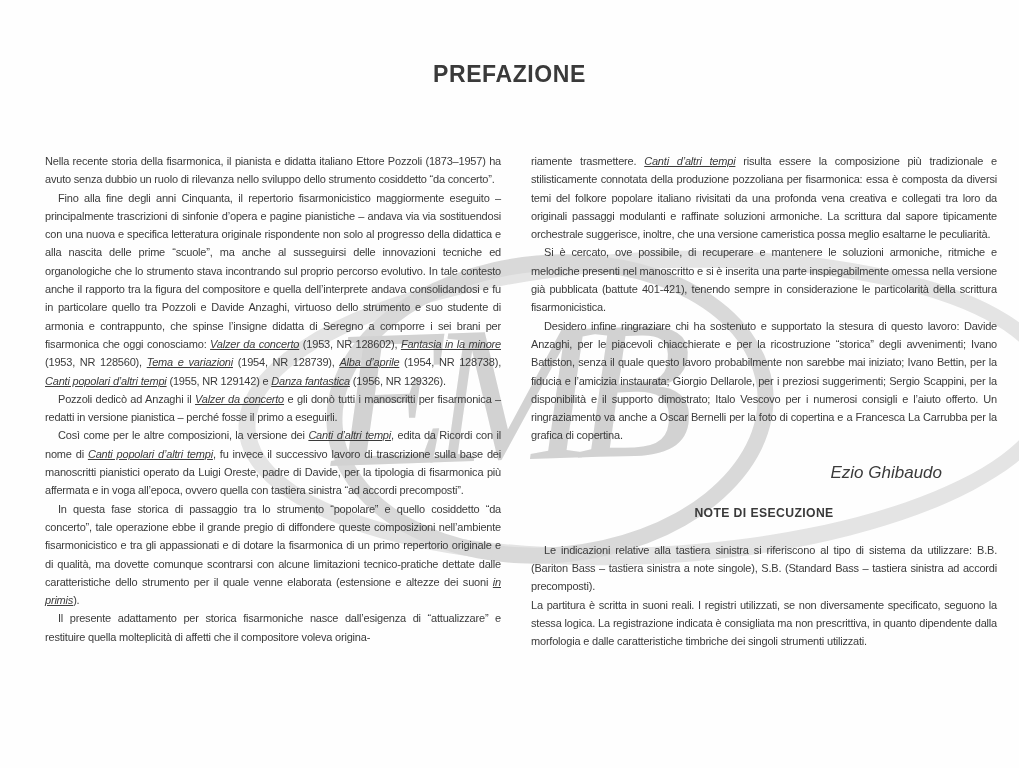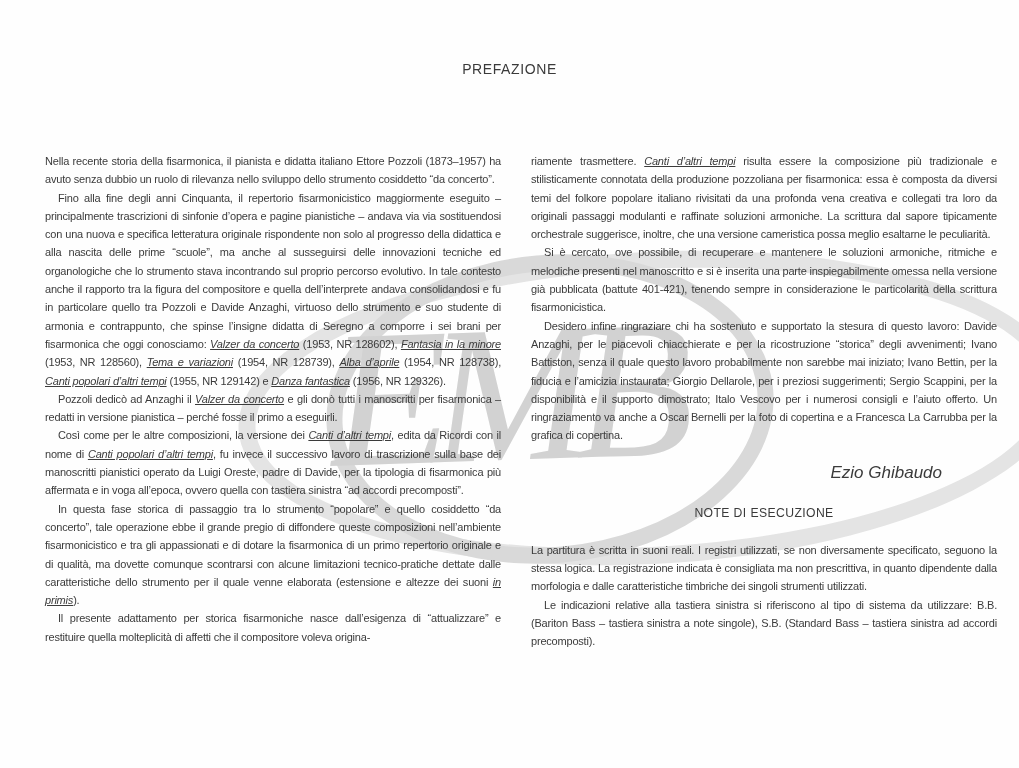--- a/index.html
+++ b/index.html
@@ -56,22 +56,22 @@
   }
   
   .title {
     position: absolute;
     z-index: 1;
     top: 61px;
     left: 0;
     right: 0;
     margin: 0;
     text-align: center;
-    font-size: 14px;
-    font-weight: 400;
+    font-size: 23px;
+    font-weight: 700;
     letter-spacing: 0.6px;
     color: #3a3a3a;
   }
   .columns {
     position: absolute;
     z-index: 1;
     top: 152px;
     left: 45px;
     display: flex;
     gap: 30px;
@@ -95,21 +95,21 @@
     font-style: italic;
     text-align: right;
     color: #3b3b3b;
   }
   .col-heading {
     margin: 22px 0 0 0;
     font-size: 12.2px;
     line-height: 18px;
     letter-spacing: 0.4px;
     text-align: center;
-    font-weight: 400;
+    font-weight: 700;
     color: #3a3a3a;
   }
   .col-heading + .para { margin-top: 19px; }
 </style>
 </head>
 <body>
 
 <div class="page">
 
   <div class="watermark">
@@ -128,18 +128,18 @@
         <p class="para indent"><span>Così come per le altre composizioni, la versione dei </span><span class="it">Canti d’altri tempi</span><span>, edita da Ricordi con il nome di </span><span class="it">Canti popolari d’altri tempi</span><span>, fu invece il successivo lavoro di trascrizione sulla base dei manoscritti pianistici operato da Luigi Oreste, padre di Davide, per la tipologia di fisarmonica più affermata e in voga all’epoca, ovvero quella con tastiera sinistra “ad accordi precomposti”.</span></p>
         <p class="para indent"><span>In questa fase storica di passaggio tra lo strumento “popolare” e quello cosiddetto “da concerto”, tale operazione ebbe il grande pregio di diffondere queste composizioni nell’ambiente fisarmonicistico e tra gli appassionati e di dotare la fisarmonica di un primo repertorio originale e di qualità, ma dovette comunque scontrarsi con alcune limitazioni tecnico-pratiche dettate dalle caratteristiche dello strumento per il quale venne elaborata (estensione e altezze dei suoni </span><span class="it">in primis</span><span>).</span></p>
         <p class="para indent"><span>Il presente adattamento per storica fisarmoniche nasce dall’esigenza di “attualizzare” e restituire quella molteplicità di affetti che il compositore voleva origina-</span></p>
       </div>
     <div class="col col-right">
         <p class="para"><span>riamente trasmettere. </span><span class="it">Canti d’altri tempi</span><span> risulta essere la composizione più tradizionale e stilisticamente connotata della produzione pozzoliana per fisarmonica: essa è composta da diversi temi del folkore popolare italiano rivisitati da una profonda vena creativa e collegati tra loro da originali passaggi modulanti e raffinate soluzioni armoniche. La scrittura dal sapore tipicamente orchestrale suggerisce, inoltre, che una versione cameristica possa meglio esaltarne le peculiarità.</span></p>
         <p class="para indent"><span>Si è cercato, ove possibile, di recuperare e mantenere le soluzioni armoniche, ritmiche e melodiche presenti nel manoscritto e si è inserita una parte inspiegabilmente omessa nella versione già pubblicata (battute 401-421), tenendo sempre in considerazione le particolarità della scrittura fisarmonicistica.</span></p>
         <p class="para indent"><span>Desidero infine ringraziare chi ha sostenuto e supportato la stesura di questo lavoro: Davide Anzaghi, per le piacevoli chiacchierate e per la ricostruzione “storica” degli avvenimenti; Ivano Battiston, senza il quale questo lavoro probabilmente non sarebbe mai iniziato; Ivano Bettin, per la fiducia e l’amicizia instaurata; Giorgio Dellarole, per i preziosi suggerimenti; Sergio Scappini, per la disponibilità e il supporto dimostrato; Italo Vescovo per i numerosi consigli e l’aiuto offerto. Un ringraziamento va anche a Oscar Bernelli per la foto di copertina e a Francesca La Carrubba per la grafica di copertina.</span></p>
         <div class="signature">Ezio Ghibaudo</div>
         <div class="col-heading">NOTE DI ESECUZIONE</div>
+        <p class="para indent"><span>Le indicazioni relative alla tastiera sinistra si riferiscono al tipo di sistema da utilizzare: B.B. (Bariton Bass – tastiera sinistra a note singole), S.B. (Standard Bass – tastiera sinistra ad accordi precomposti).</span></p>
         <p class="para"><span>La partitura è scritta in suoni reali. I registri utilizzati, se non diversamente specificato, seguono la stessa logica. La registrazione indicata è consigliata ma non prescrittiva, in quanto dipendente dalla morfologia e dalle caratteristiche timbriche dei singoli strumenti utilizzati.</span></p>
-        <p class="para indent"><span>Le indicazioni relative alla tastiera sinistra si riferiscono al tipo di sistema da utilizzare: B.B. (Bariton Bass – tastiera sinistra a note singole), S.B. (Standard Bass – tastiera sinistra ad accordi precomposti).</span></p>
       </div>
   </div>
 
 </div>
 
 </body></html>

